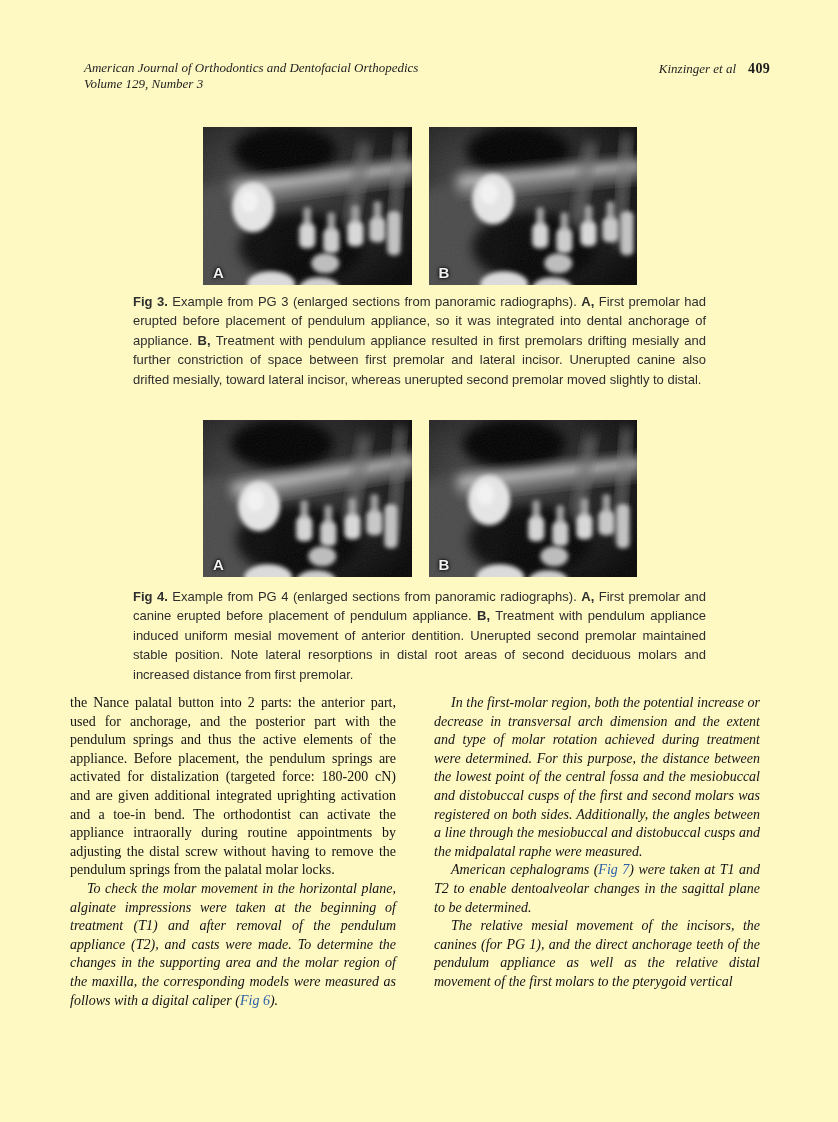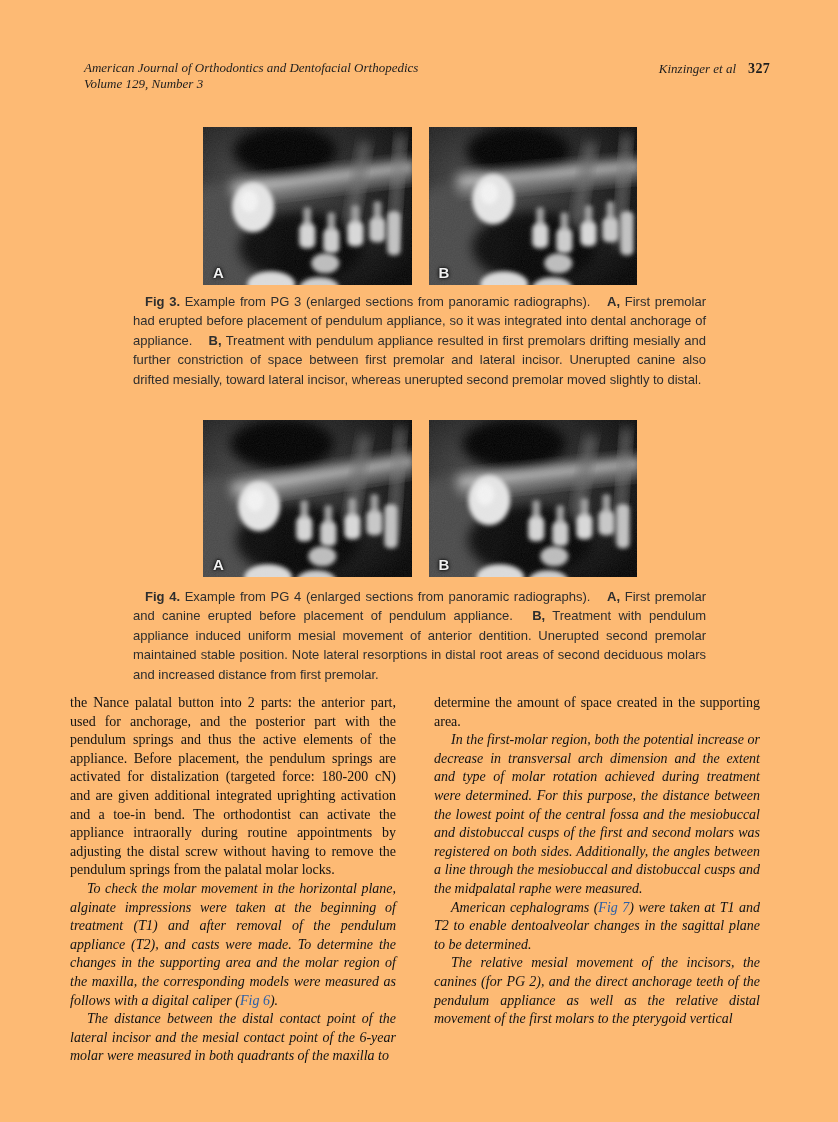--- a/index.html
+++ b/index.html
@@ -1,55 +1,55 @@
 <!DOCTYPE html>
 <html style="--link: #2b5fa8;"><head>
 <meta charset="utf-8">
 <style>
   html,body{margin:0;padding:0;background:#e8e8e8;}
-  #page{position:relative;width:838px;height:1122px;background:#fdba74;margin:0 auto;overflow:hidden;
+  #page{position:relative;width:838px;height:1122px;background:#fef9c3;margin:0 auto;overflow:hidden;
         font-family:"Liberation Serif",serif;}
   
   .hdr-left{position:absolute;left:84px;top:60px;font:italic 13px/15.5px "Liberation Serif",serif;color:#1e1e1e;}
   .hdr-right{position:absolute;right:68px;top:61px;font:italic 13px/15.5px "Liberation Serif",serif;color:#1e1e1e;white-space:nowrap;}
   .hdr-right .pgnum{font-style:normal;font-weight:bold;font-size:14px;margin-left:12px;letter-spacing:.3px;}
   
   .figrow{position:absolute;left:203px;width:434px;display:flex;gap:17px;}
   #fig3-row{top:127px;height:158px;}
   #fig4-row{top:420px;height:157px;}
   .panel{position:relative;flex:1 1 0;height:100%;background:#000;overflow:hidden;}
   .panel svg{display:block;width:100%;height:100%;}
   .panel .lbl{position:absolute;left:10px;bottom:5px;color:#f0f0f0;
       font:bold 15px/15px "Liberation Sans",sans-serif;text-shadow:0 0 4px #000,0 0 2px #000;}
   
   .cap{position:absolute;left:133px;width:573px;text-align:justify;
       font:13px/19.4px "Liberation Sans",sans-serif;color:#2e2e2e;}
   #fig3-cap{top:292px;}
   #fig4-cap{top:587px;}
-  .b{font-weight:bold;margin-left:12px;}
+  .b{font-weight:bold;}
   
   .col{position:absolute;top:694px;width:326px;text-align:justify;
       font:14px/18.6px "Liberation Serif",serif;color:#121212;}
   #col-left{left:70px;}
   #col-right{left:434px;}
   .col p{margin:0;}
   .col p.ind{text-indent:17px;font-style:italic;}
   .link{color:var(--link,#2b5fa8);cursor:pointer;}
 </style>
 </head>
 <body>
 
 <div id="page">
 
   <div class="hdr-left">
     <div>American Journal of Orthodontics and Dentofacial Orthopedics</div>
     <div>Volume 129, Number 3</div>
   </div>
   <div class="hdr-right">
-    <span>Kinzinger et al</span><span class="pgnum">327</span>
+    <span>Kinzinger et al</span><span class="pgnum">409</span>
   </div>
 
   <div id="fig3-row" class="figrow">
     <div class="panel">
       <div class="xray">
           <svg viewBox="0 0 208 158" preserveAspectRatio="none">
   <defs>
     <filter id="x0b4" x="-60%" y="-60%" width="220%" height="220%">
                 <feGaussianBlur stdDeviation="6"></feGaussianBlur>
               </filter>
@@ -247,22 +247,20 @@
         </div>
       <span class="lbl">B</span>
     </div>
   </div>
 
   <div id="fig4-cap" class="cap"><span class="b">Fig 4.</span><span>  Example from PG 4 (enlarged sections from panoramic radiographs). </span><span class="b">A,</span><span> First premolar and canine erupted before placement of pendulum appliance. </span><span class="b">B,</span><span> Treatment with pendulum appliance induced uniform mesial movement of anterior dentition. Unerupted second premolar maintained stable position. Note lateral resorptions in distal root areas of second deciduous molars and increased distance from first premolar.</span></div>
 
   <div id="col-left" class="col">
       <p class="para"><span>the Nance palatal button into 2 parts: the anterior part, used for anchorage, and the posterior part with the pendulum springs and thus the active elements of the appliance. Before placement, the pendulum springs are activated for distalization (targeted force: 180-200 cN) and are given additional integrated uprighting activation and a toe-in bend. The orthodontist can activate the appliance intraorally during routine appointments by adjusting the distal screw without having to remove the pendulum springs from the palatal molar locks.</span></p>
       <p class="para ind"><span>To check the molar movement in the horizontal plane, alginate impressions were taken at the beginning of treatment (T1) and after removal of the pendulum appliance (T2), and casts were made. To determine the changes in the supporting area and the molar region of the maxilla, the corresponding models were measured as follows with a digital caliper (</span><span class="link">Fig 6</span><span>).</span></p>
-      <p class="para ind"><span>The distance between the distal contact point of the lateral incisor and the mesial contact point of the 6-year molar were measured in both quadrants of the maxilla to</span></p>
     </div>
   <div id="col-right" class="col">
-      <p class="para"><span>determine the amount of space created in the supporting area.</span></p>
       <p class="para ind"><span>In the first-molar region, both the potential increase or decrease in transversal arch dimension and the extent and type of molar rotation achieved during treatment were determined. For this purpose, the distance between the lowest point of the central fossa and the mesiobuccal and distobuccal cusps of the first and second molars was registered on both sides. Additionally, the angles between a line through the mesiobuccal and distobuccal cusps and the midpalatal raphe were measured.</span></p>
       <p class="para ind"><span>American cephalograms (</span><span class="link">Fig 7</span><span>) were taken at T1 and T2 to enable dentoalveolar changes in the sagittal plane to be determined.</span></p>
-      <p class="para ind"><span>The relative mesial movement of the incisors, the canines (for PG 2), and the direct anchorage teeth of the pendulum appliance as well as the relative distal movement of the first molars to the pterygoid vertical</span></p>
+      <p class="para ind"><span>The relative mesial movement of the incisors, the canines (for PG 1), and the direct anchorage teeth of the pendulum appliance as well as the relative distal movement of the first molars to the pterygoid vertical</span></p>
     </div>
 
 </div>
 
 </body></html>

